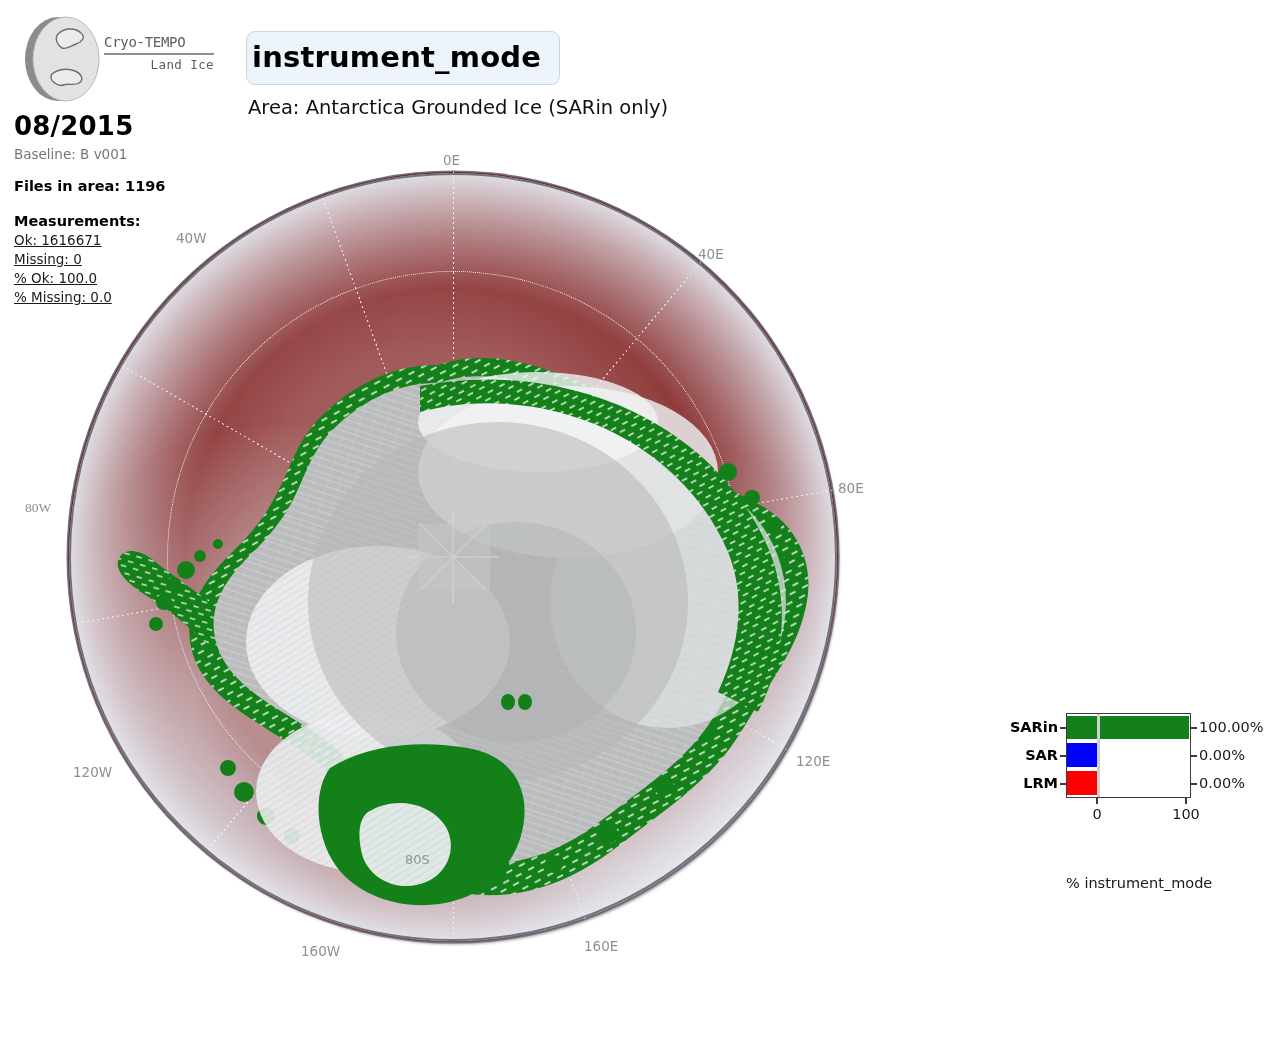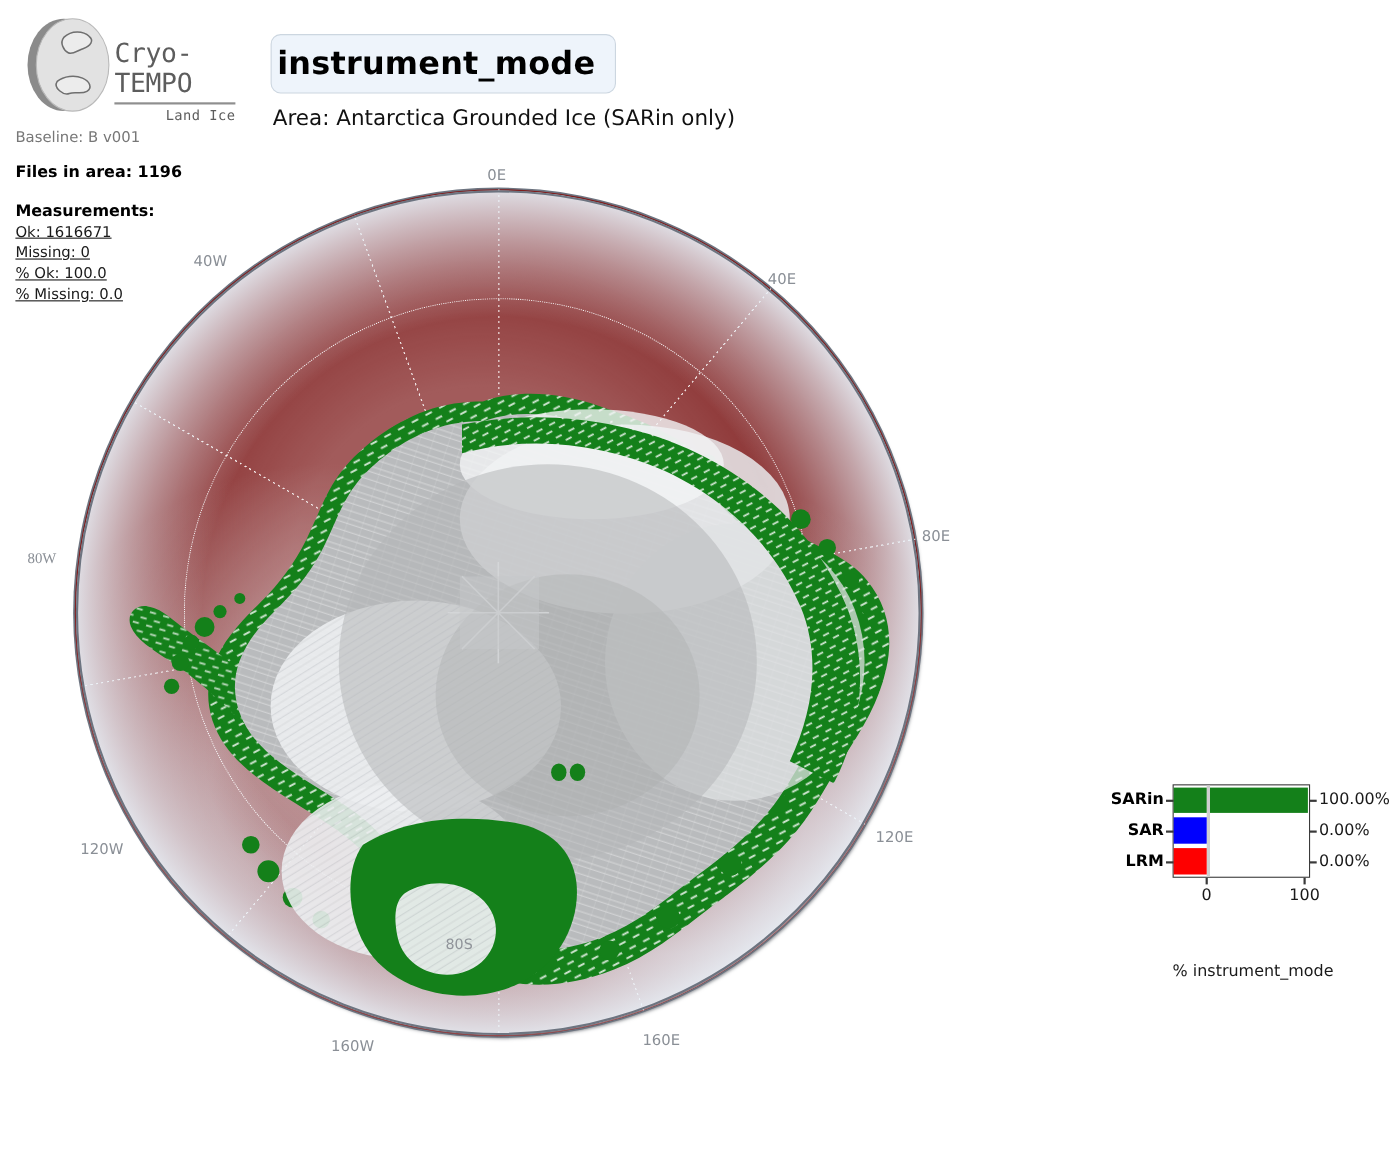--- a/index.html
+++ b/index.html
@@ -104,27 +104,28 @@
   <div id="logo">
     <div class="globe-wrap">
       <svg viewBox="0 0 90 90" width="90" height="90" aria-hidden="true">
         <ellipse cx="40" cy="45" rx="33" ry="42" fill="#8b8b8b"></ellipse>
         <ellipse cx="48" cy="45" rx="33" ry="42" fill="#e2e2e2" stroke="#b9b9b9" stroke-width="1"></ellipse>
         <path d="M40 20 C47 13 58 14 63 19 C68 23 64 28 58 30 C52 32 48 36 44 34 C40 32 36 25 40 20 Z" fill="#ececec" stroke="#6f6f6f" stroke-width="1.4"></path>
         <path d="M34 60 C40 55 50 54 57 57 C64 60 66 66 61 69 C56 72 50 69 45 71 C40 73 30 66 34 60 Z" fill="#ececec" stroke="#6f6f6f" stroke-width="1.4"></path>
       </svg>
     </div>
     <div style="position:absolute;left:90px;top:22px;width:110px;">
-      <div style="font-family:'DejaVu Sans Mono','Liberation Mono',monospace;font-size:24px;color:#5d5d5d;letter-spacing:-.3px;">Cryo-TEMPO</div>
+      <div style="font-family:'DejaVu Sans Mono','Liberation Mono',monospace;font-size:14px;color:#5d5d5d;letter-spacing:-.3px;">Cryo-TEMPO</div>
       <div style="height:1.5px;background:#8f8f8f;margin:3px 0 2px 0;"></div>
       <div style="font-family:'DejaVu Sans Mono','Liberation Mono',monospace;font-size:12.5px;color:#5d5d5d;text-align:right;letter-spacing:.4px;">Land Ice</div>
     </div>
   </div>
 
   <div id="sidebar">
+    <div class="date-big">08/2015</div>
     <div class="baseline">Baseline: B v001</div>
     <div class="files">Files in area: 1196</div>
     <div class="meas-head">Measurements:</div>
     <div class="meas-line">Ok: 1616671</div>
     <div class="meas-line">Missing: 0</div>
     <div class="meas-line">% Ok: 100.0</div>
     <div class="meas-line">% Missing: 0.0</div>
   </div>
 
   <div id="title-box">instrument_mode</div>

